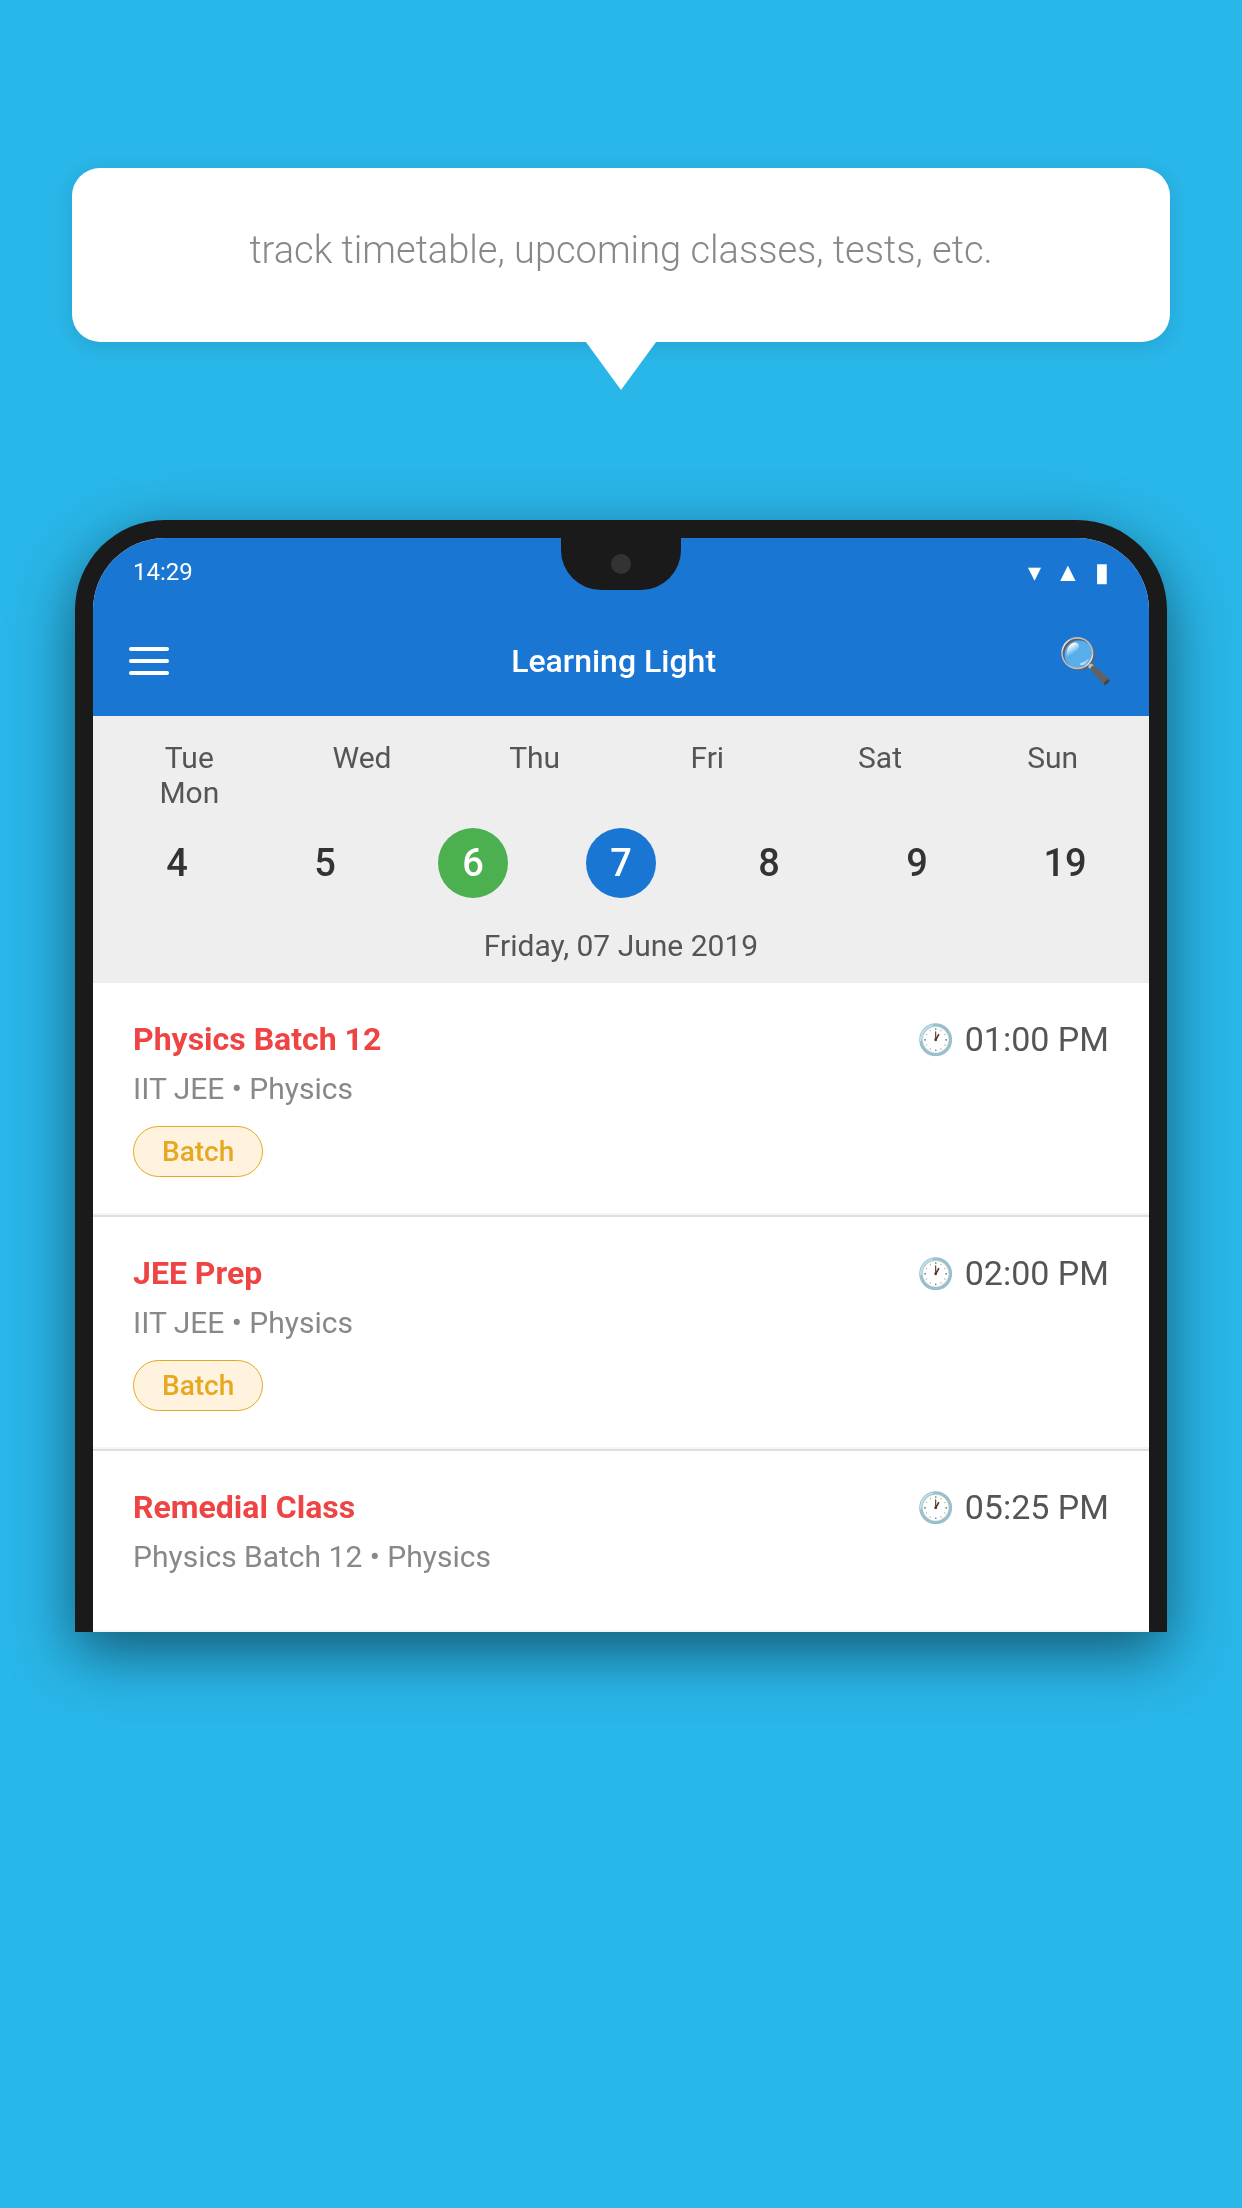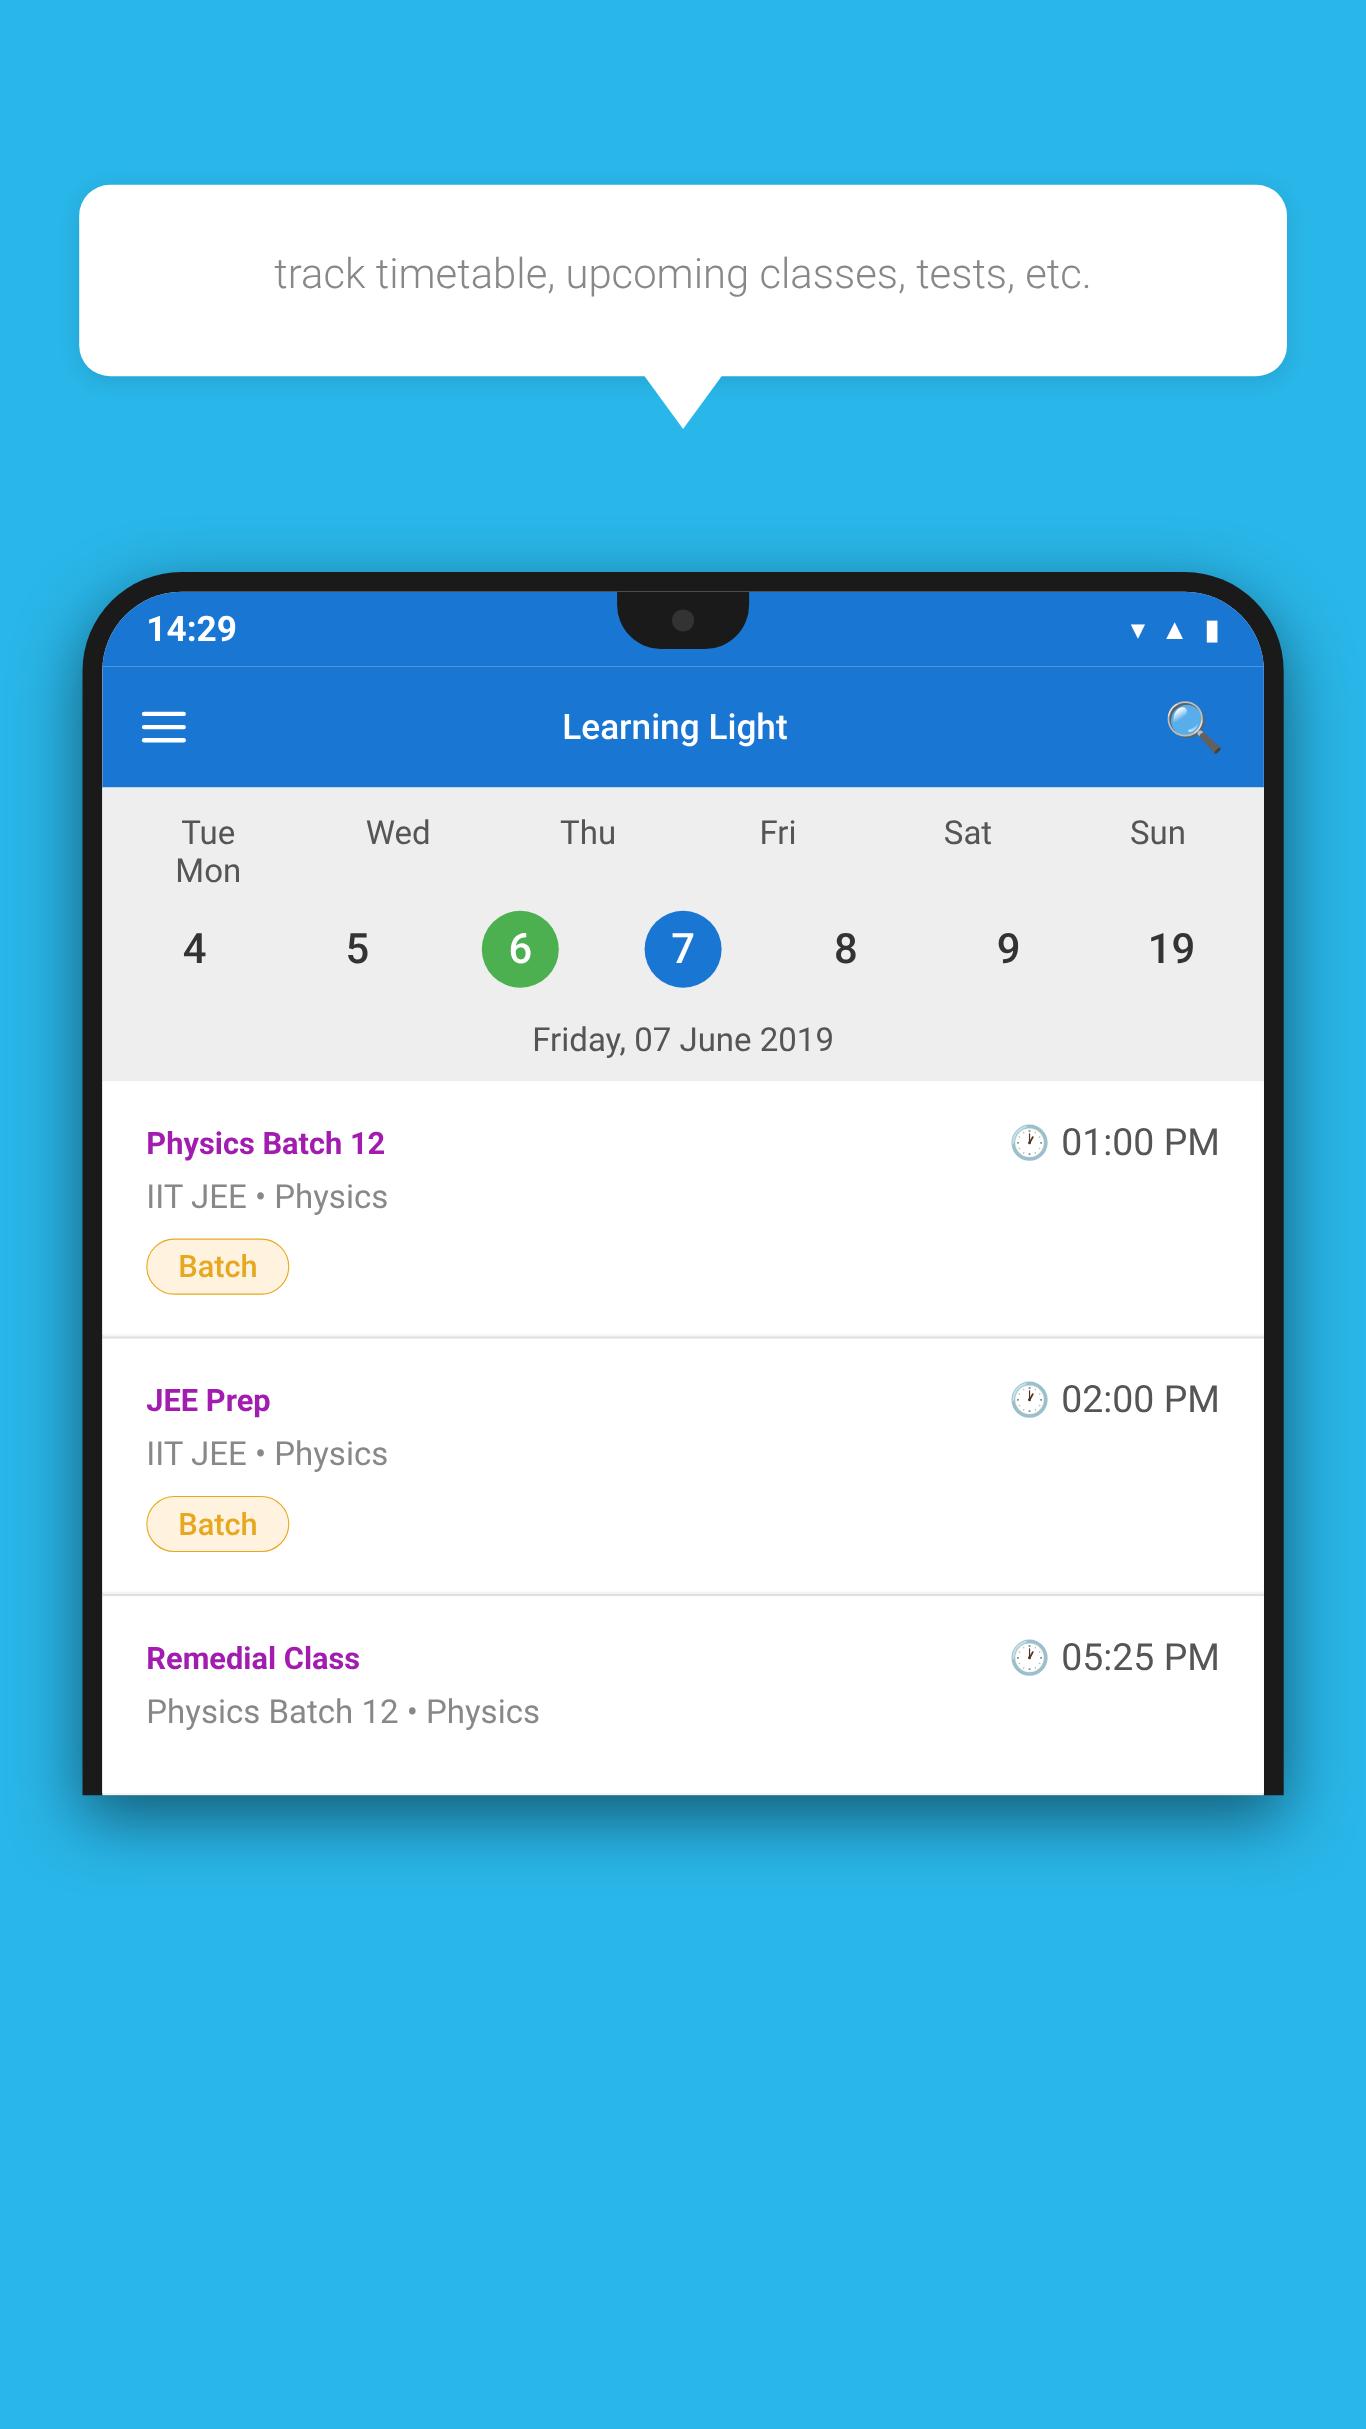--- a/index.html
+++ b/index.html
@@ -83,22 +83,22 @@
       height: 68px;
       display: flex;
       align-items: center;
       justify-content: space-between;
       padding: 0 40px;
       position: relative;
     }
 
     .status-time {
       color: white;
-      font-size: 32px;
-      font-weight: 700;
+      font-size: 24px;
+      font-weight: 400;
     }
 
     .status-notch {
       position: absolute;
       top: 0;
       left: 50%;
       transform: translateX(-50%);
       width: 120px;
       height: 52px;
       background: #1a1a1a;
@@ -246,23 +246,23 @@
     }
 
     .schedule-item-header {
       display: flex;
       justify-content: space-between;
       align-items: center;
       margin-bottom: 12px;
     }
 
     .schedule-title {
-      font-size: 28px;
+      font-size: 32px;
       font-weight: 700;
-      color: #a21caf;
+      color: #ef4444;
     }
 
     .schedule-time {
       display: flex;
       align-items: center;
       gap: 10px;
       font-size: 34px;
       color: #555;
     }
 

